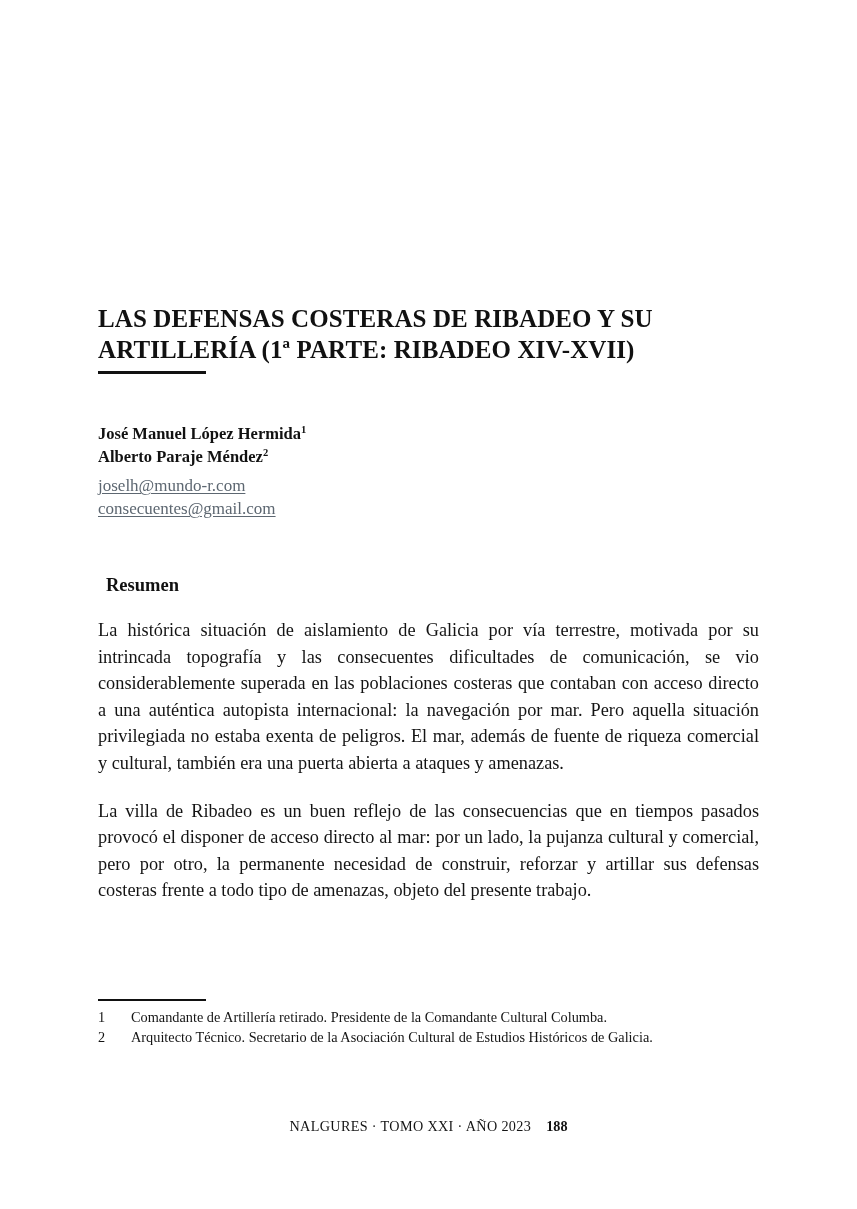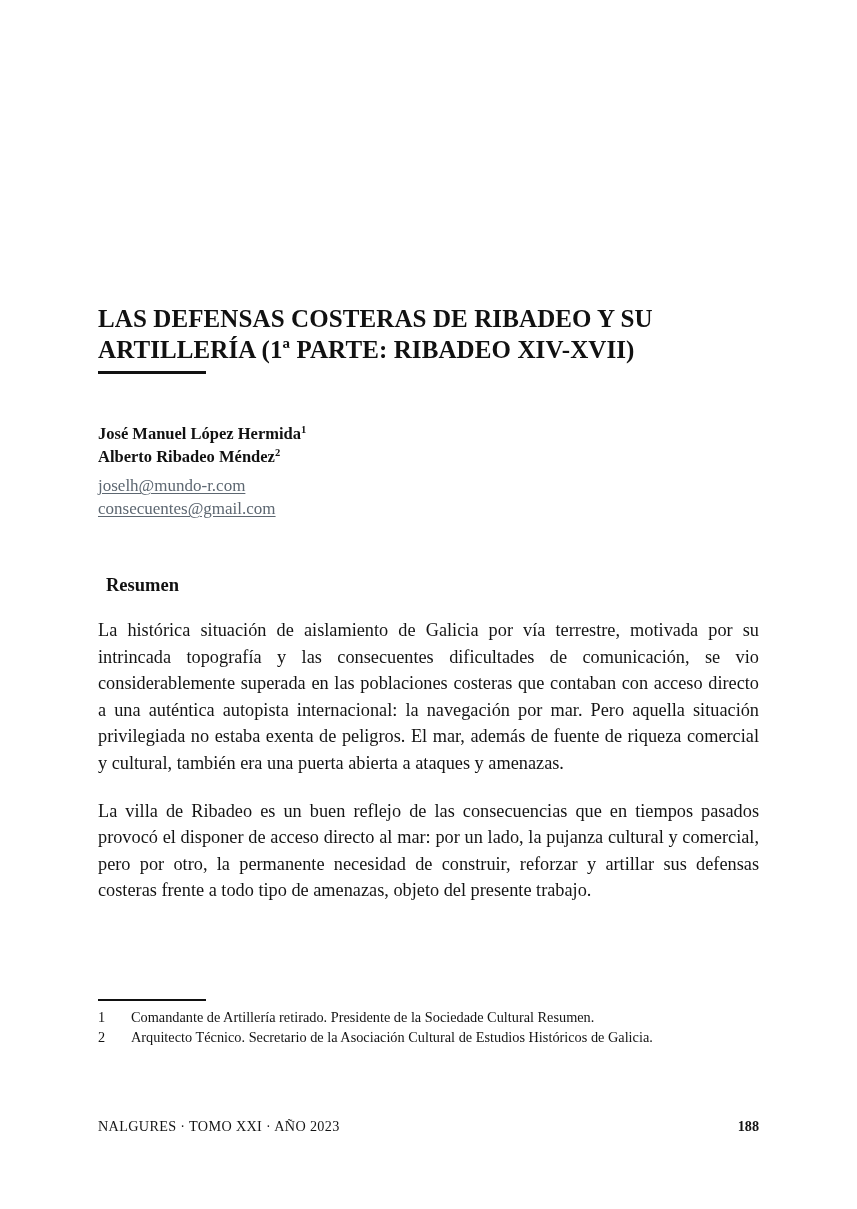--- a/index.html
+++ b/index.html
@@ -153,21 +153,21 @@
     text-justify: inter-word;
   }
 
   
   .footer {
     position: absolute;
     top: 1118px;
     left: 0;
     width: 661px;
     display: flex;
-    justify-content: space-between;
+    justify-content: center;
     align-items: baseline;
     font-size: 14.2px;
     letter-spacing: 0.35px;
     color: #141414;
   }
   .footer-journal { white-space: nowrap; }
   .footer-page {
     font-weight: bold;
     margin-left: 15px;
     letter-spacing: 0;
@@ -185,39 +185,39 @@
       <span class="title-line">ARTILLERÍA (1ª PARTE: RIBADEO XIV-XVII)</span>
     </h1>
 
     <div class="title-rule"></div>
 
     <div class="authors">
       <div class="author-name">
         <span>José Manuel López Hermida</span><sup>1</sup>
       </div>
       <div class="author-name">
-        <span>Alberto Ribadeo Méndez</span><sup>2</sup>
+        <span>Alberto Paraje Méndez</span><sup>2</sup>
       </div>
       <a class="email email-first" href="#">joselh@mundo-r.com</a>
       <a class="email" href="#">consecuentes@gmail.com</a>
     </div>
 
     <h2 class="section-heading">Resumen</h2>
 
     <div class="abstract">
       <p>La histórica situación de aislamiento de Galicia por vía terrestre, motivada por su intrincada topografía y las consecuentes dificultades de comunicación, se vio considerablemente superada en las poblaciones costeras que contaban con acceso directo a una auténtica autopista internacional: la navegación por mar. Pero aquella situación privilegiada no estaba exenta de peligros. El mar, además de fuente de riqueza comercial y cultural, también era una puerta abierta a ataques y amenazas.</p>
       <p>La villa de Ribadeo es un buen reflejo de las consecuencias que en tiempos pasados provocó el disponer de acceso directo al mar: por un lado, la pujanza cultural y comercial, pero por otro, la permanente necesidad de construir, reforzar y artillar sus defensas costeras frente a todo tipo de amenazas, objeto del presente trabajo.</p>
     </div>
 
     <div class="footnote-rule"></div>
 
     <div class="footnotes">
       <div class="footnote">
         <span class="footnote-num">1</span>
-        <span class="footnote-text">Comandante de Artillería retirado. Presidente de la Sociedade Cultural Resumen.</span>
+        <span class="footnote-text">Comandante de Artillería retirado. Presidente de la Comandante Cultural Columba.</span>
       </div>
       <div class="footnote">
         <span class="footnote-num">2</span>
         <span class="footnote-text">Arquitecto Técnico. Secretario de la Asociación Cultural de Estudios Históricos de Galicia.</span>
       </div>
     </div>
 
     <div class="footer">
       <span class="footer-journal">NALGURES · TOMO XXI · AÑO 2023</span>
       <span class="footer-page">188</span>

